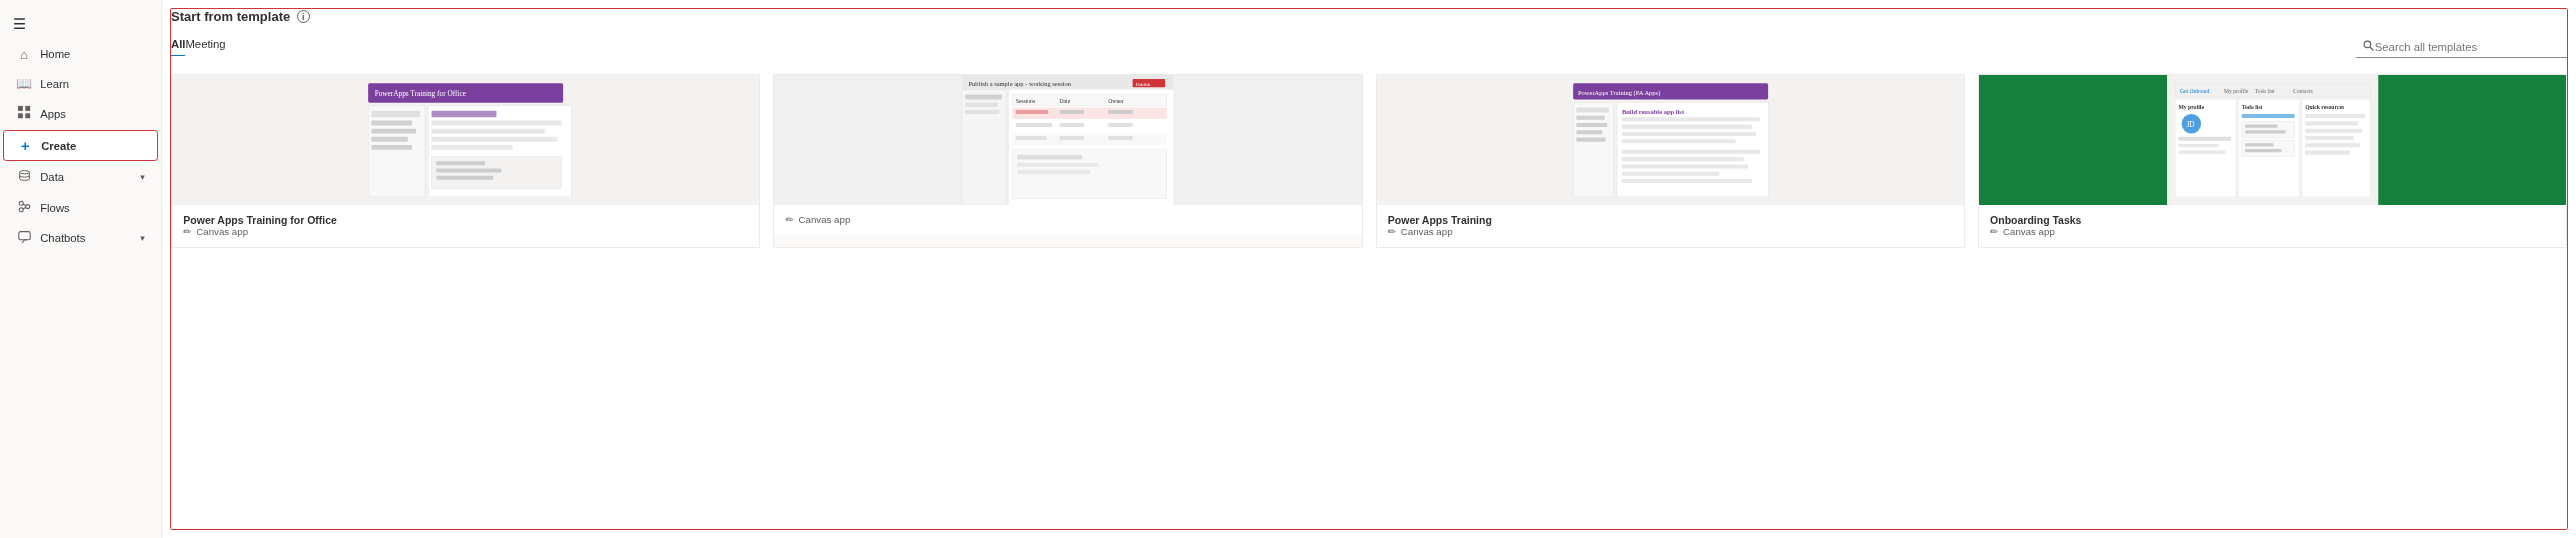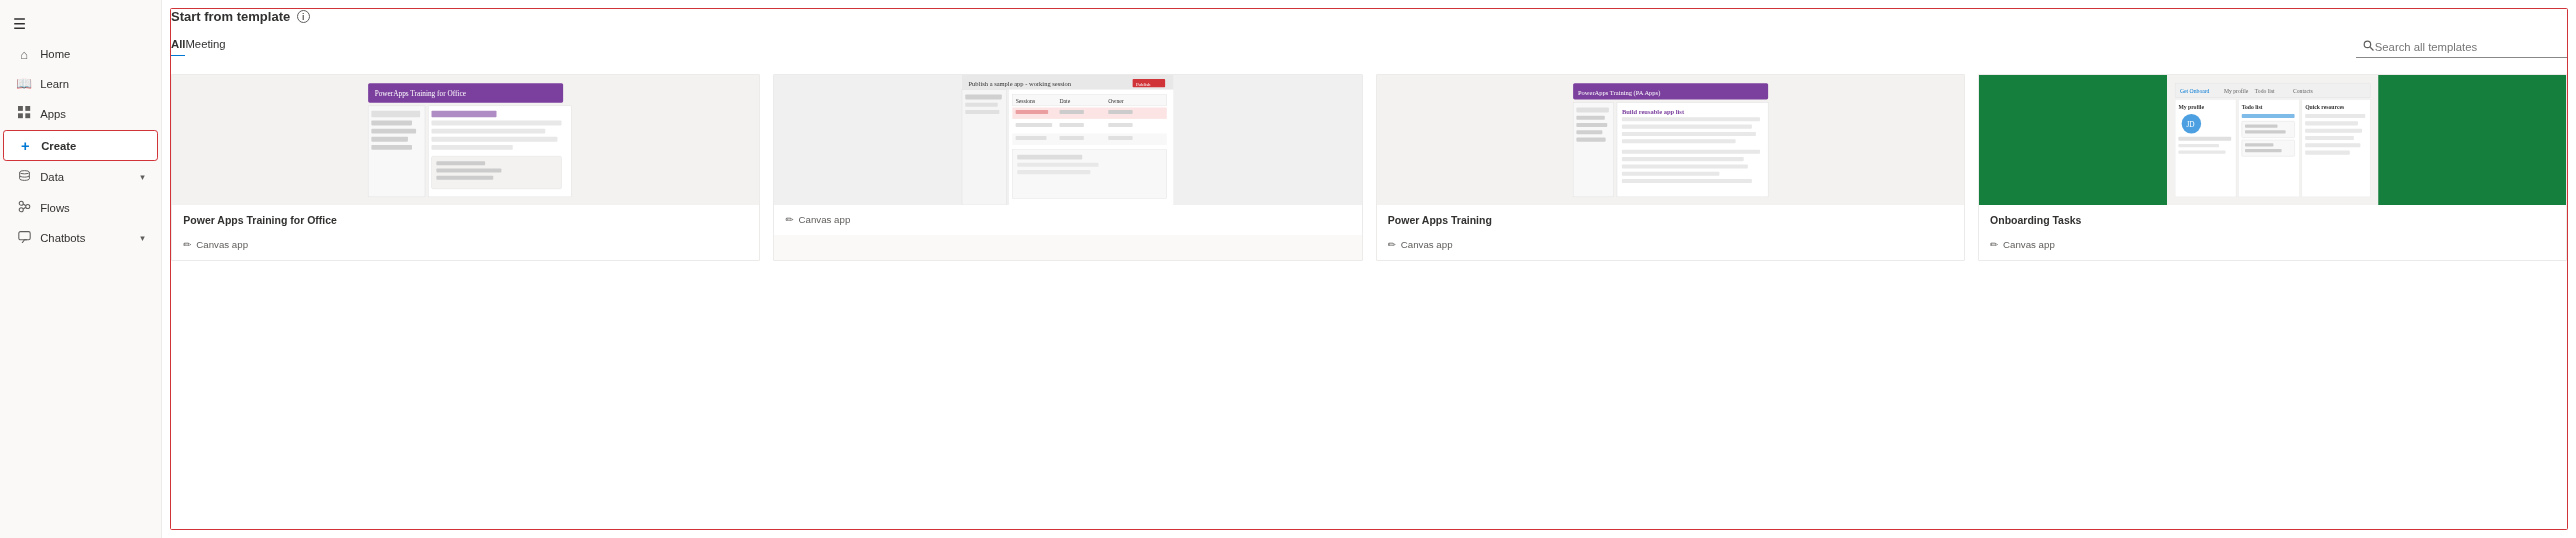--- a/index.html
+++ b/index.html
@@ -183,21 +183,21 @@
     }
 
     .card-info {
       padding: 9.7px 11.3px;
       background: #fff;
     }
     .card-title {
       font-size: 10.5px;
       font-weight: 600;
       color: #323130;
-      margin-bottom: 13px;
+      margin-bottom: 0;
     }
     .card-type {
       display: flex;
       align-items: center;
       gap: 4.9px;
       font-size: 9.7px;
       color: #605e5c;
     }
     .card-type .pencil-icon {
       font-size: 9.7px;

